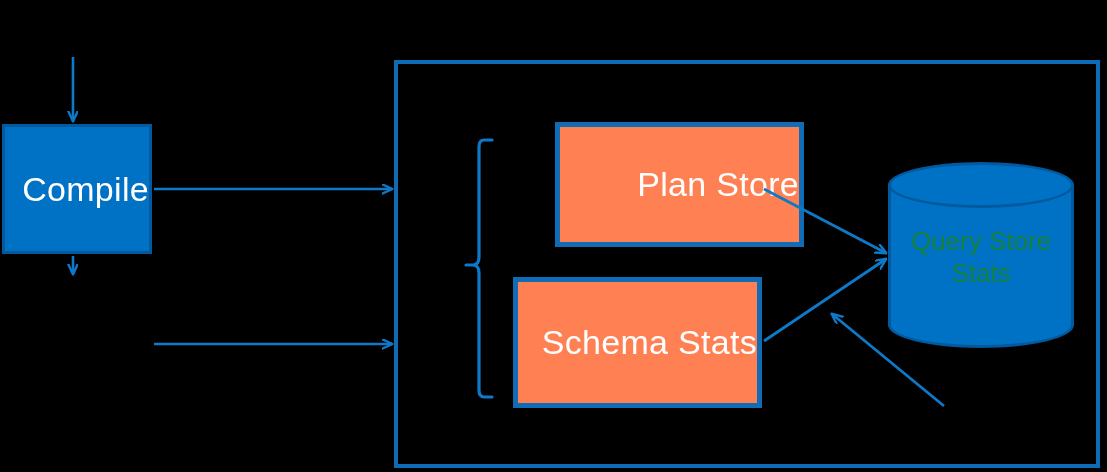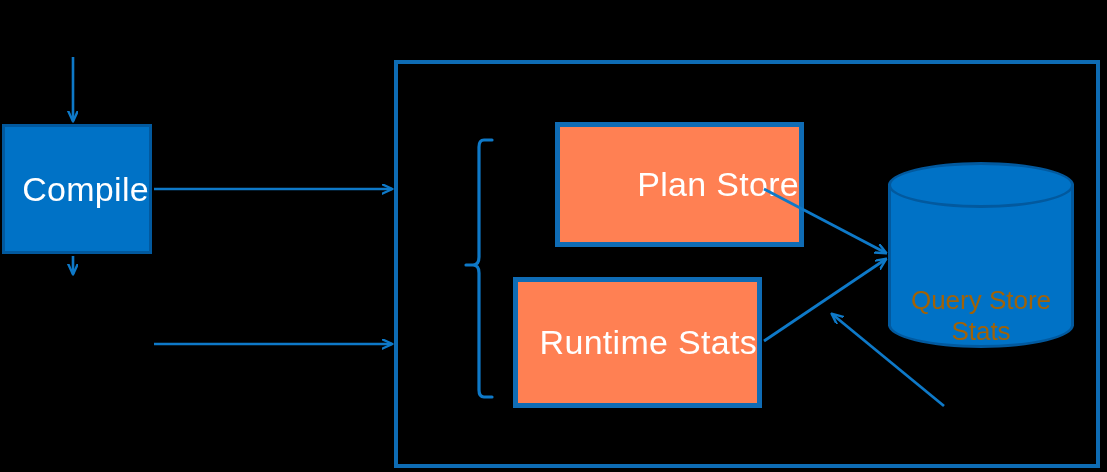--- a/index.html
+++ b/index.html
@@ -37,23 +37,23 @@
   }
   .container-rect {
     position: absolute;
     box-sizing: border-box;
     border: 4px solid #0E6CB4;
     background: transparent;
   }
   .cylinder {
     position: absolute;
     display: flex;
-    align-items: flex-end;
+    align-items: center;
     justify-content: center;
-    color: #a16207;
+    color: #15803d;
     font-size: 26px;
     line-height: 1.22;
     text-align: center;
   }
   .cyl-body {
     position: absolute;
     left: 0; right: 0;
     top: 22px; bottom: 22px;
     background: #0072C6;
     border-left: 3px solid #02599E;
@@ -105,21 +105,21 @@
   <div class="box box-blue" style="left:2px; top:124px; width:150px; height:130px;">
     <span>Compile</span>
   </div>
 
 
   <div class="box box-orange" style="left:513px; top:122px; width:249px; height:125px;margin-left:42px;">
     <span>Plan Store</span>
   </div>
 
   <div class="box box-orange" style="left:513px; top:277px; width:249px; height:131px;">
-    <span>Runtime Stats</span>
+    <span>Schema Stats</span>
   </div>
 
   <div class="cylinder" style="left:888px; top:162px; width:186px; height:186px;">
     <div class="cyl-bottom"></div>
     <div class="cyl-body"></div>
     <div class="cyl-top"></div>
     <div class="cyl-label">
       <div>Query Store</div>
       <div>Stats</div>
     </div>

